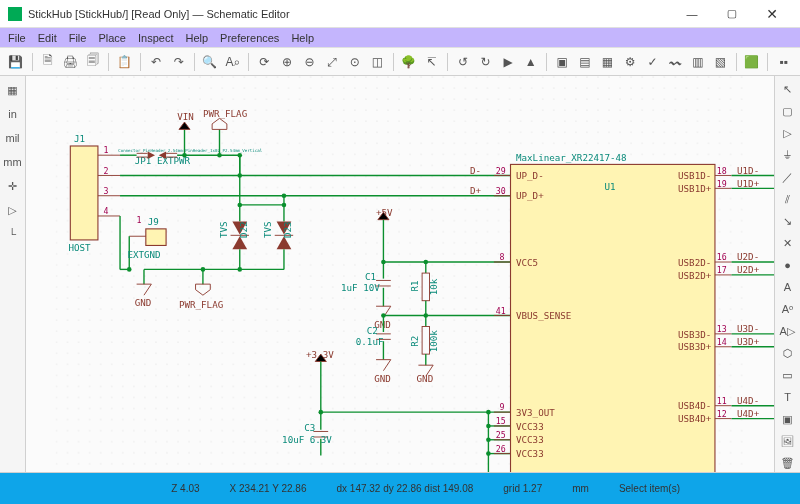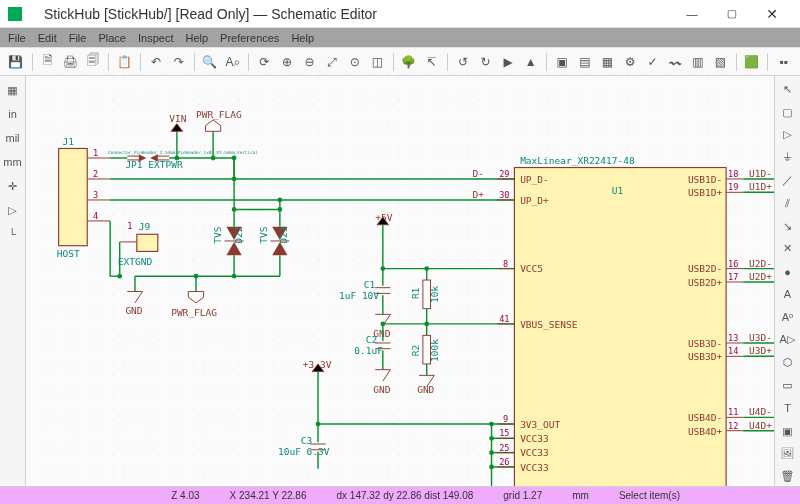--- a/index.html
+++ b/index.html
@@ -1,32 +1,32 @@
 <!DOCTYPE html>
 <html><head>
 <meta charset="utf-8">
 <style>
 * { margin: 0; padding: 0; box-sizing: border-box; }
 body { font-family: "Segoe UI", Tahoma, sans-serif; font-size: 11px; background: #f0f0f0; width: 800px; height: 504px; overflow: hidden; display: flex; flex-direction: column; }
 .titlebar { height: 28px; background: #fff; display: flex; align-items: center; padding: 0 8px; border-bottom: 1px solid #e0e0e0; }
 .titlebar .icon { width: 14px; height: 14px; background: #0a5; margin-right: 6px; }
-.titlebar .title { flex: 1; font-size: 14px; color: #333; margin-left: 16px; }
+.titlebar .title { flex: 1; font-size: 11px; color: #333; }
 .titlebar .wbtn { width: 40px; height: 100%; display: flex; align-items: center; justify-content: center; color: #333; font-size: 11px; }
 .titlebar .close { font-size: 14px; }
-.menubar { height: 20px; background: #a3a3a3; display: flex; align-items: center; padding: 0 8px; border-bottom: 1px solid #e0e0e0; gap: 12px; font-size: 11px; color: #333; }
+.menubar { height: 20px; background: #c4b5fd; display: flex; align-items: center; padding: 0 8px; border-bottom: 1px solid #e0e0e0; gap: 12px; font-size: 11px; color: #333; }
 .menubar span { cursor: default; }
 .toolbar { height: 28px; background: #f9f9f9; display: flex; align-items: center; padding: 0 6px; border-bottom: 1px solid #d0d0d0; gap: 2px; }
 .tbtn { width: 22px; height: 22px; display: flex; align-items: center; justify-content: center; border-radius: 2px; color: #555; font-size: 12px; }
 .tsep { width: 1px; height: 18px; background: #ccc; margin: 0 3px; }
 .main { flex: 1; display: flex; min-height: 0; }
 .leftbar { width: 26px; background: #f5f5f5; border-right: 1px solid #d0d0d0; display: flex; flex-direction: column; align-items: center; padding-top: 4px; gap: 4px; }
 .rightbar { width: 26px; background: #f5f5f5; border-left: 1px solid #d0d0d0; display: flex; flex-direction: column; align-items: center; padding-top: 4px; gap: 4px; }
 .sbtn { width: 20px; height: 20px; display: flex; align-items: center; justify-content: center; color: #555; font-size: 11px; }
 .canvas { flex: 1; background: #fbfbfb; position: relative; overflow: hidden; }
-.statusbar { height: 18px; background: #f0abfc; border-top: 1px solid #d0d0d0; display: flex; align-items: center; font-size: 10px; color: #333; padding: 0 120px 0 30px; gap: 30px; }
+.statusbar { height: 32px; background: #0ea5e9; border-top: 1px solid #d0d0d0; display: flex; align-items: center; font-size: 10px; color: #333; padding: 0 120px 0 30px; gap: 30px; }
 .statusbar .spacer { flex: 1; }
 svg { width: 100%; height: 100%; }
 .wire { stroke: #0b8f2e; stroke-width: 1.5; fill: none; }
 .pinline { stroke: #8b3a2f; stroke-width: 1; }
 .comp { fill: #fff4b3; stroke: #8b3a2f; stroke-width: 1.2; }
 .pwrpin { fill: #8b3a2f; }
 .txt-teal { fill: #0a8a7a; font-size: 10px; font-family: monospace; }
 .txt-brown { fill: #8b3a2f; font-size: 10px; font-family: monospace; }
 .txt-mag { fill: #a00050; font-size: 9px; font-family: monospace; }
 .junction { fill: #0b8f2e; }

